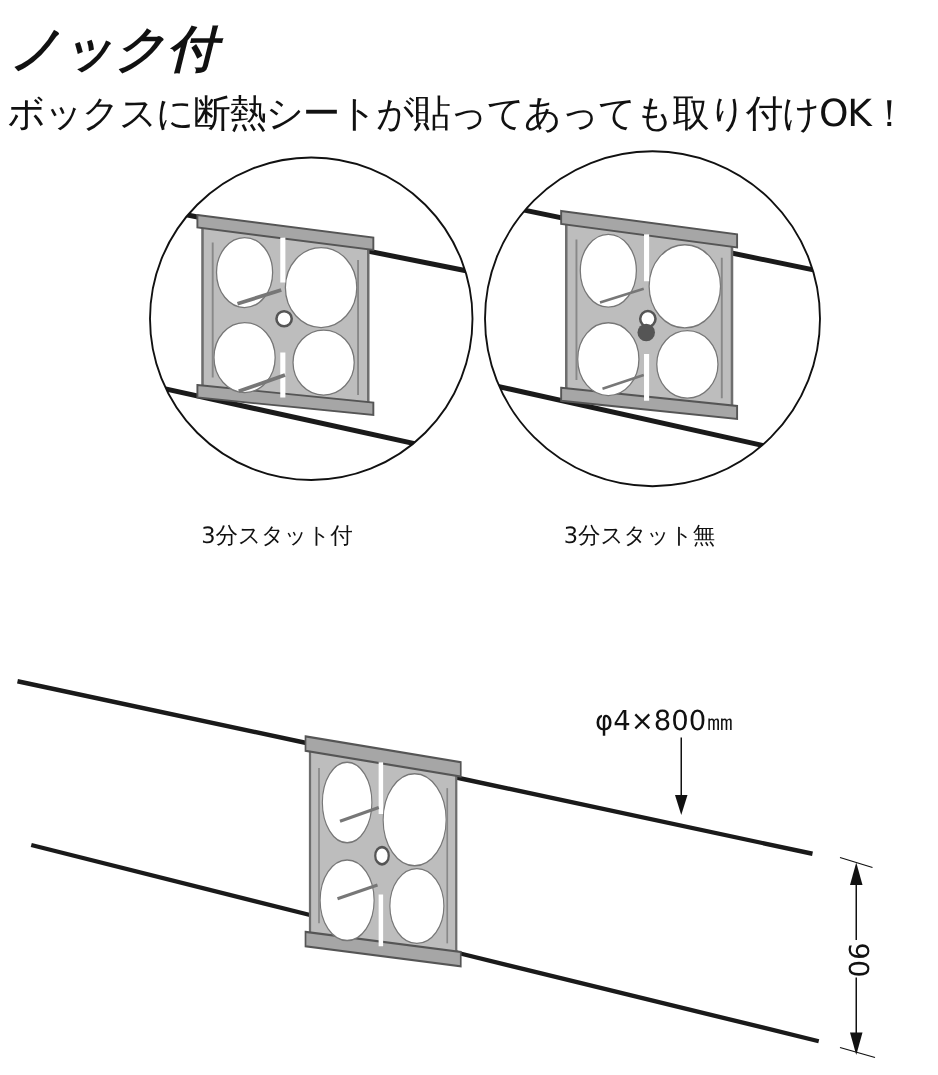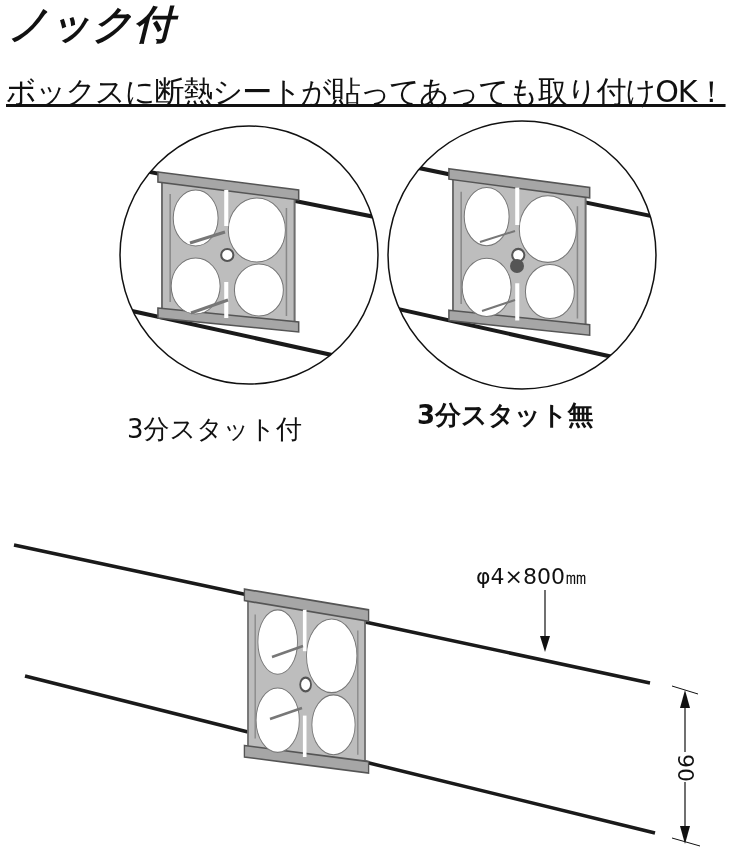--- a/index.html
+++ b/index.html
@@ -1,22 +1,22 @@
 <!DOCTYPE html>
 <html><head>
 <meta charset="utf-8">
 <style>
   html, body { margin: 0; padding: 0; background: #ffffff; }
   body { width: 750px; height: 860px; position: relative; overflow: hidden;
          font-family: "DejaVu Sans", "Liberation Sans", sans-serif; color: #111; }
-  .title { position: absolute; left: 8px; top: 0; font-size: 40px; font-weight: bold;
+  .title { position: absolute; left: 8px; top: 16px; font-size: 40px; font-weight: bold;
            letter-spacing: 1px; line-height: 48px; font-style: italic; }
   .subtitle { position: absolute; left: 6px; top: 72px; font-size: 30px; line-height: 40px;
-              letter-spacing: -1px; white-space: nowrap; text-decoration: underline; }
-  .caption { position: absolute; font-size: 26px; line-height: 32px; white-space: nowrap; }
+              letter-spacing: -1px; white-space: nowrap; }
+  .caption { position: absolute; font-size: 18px; line-height: 32px; white-space: nowrap; margin-left: 34px; }
   .dim-label { position: absolute; font-size: 22px; white-space: nowrap; }
   svg { position: absolute; left: 0; top: 0; }
 </style>
 </head>
 <body>
 
 <div class="title">ノック付</div>
 <div class="subtitle">ボックスに断熱シートが貼ってあっても取り付けOK！</div>
 
 <svg width="750" height="860" viewBox="0 0 750 860">
@@ -99,16 +99,16 @@
     <line x1="672" y1="686" x2="698" y2="694" stroke="#111" stroke-width="1"></line>
     <line x1="672" y1="838" x2="700" y2="846" stroke="#111" stroke-width="1"></line>
     <line x1="685" y1="705" x2="685" y2="752" stroke="#111" stroke-width="1.2"></line>
     <line x1="685" y1="782" x2="685" y2="832" stroke="#111" stroke-width="1.2"></line>
     <polygon points="680,708 690,708 685,690" fill="#111"></polygon>
     <polygon points="680,826 690,826 685,844" fill="#111"></polygon>
   </g>
 </svg>
 
 <div class="caption" style="left:127px; top:413px;">3分スタット付</div>
-<div class="caption" style="left:417px; top:399px;font-weight:bold;">3分スタット無</div>
+<div class="caption" style="left:417px; top:413px;">3分スタット無</div>
 
 <div class="dim-label" style="left:476px; top:562px;">φ4×800㎜</div>
 <div class="dim-label" style="left:672px; top:754px; transform: rotate(90deg); transform-origin: left top; left:698px;">90</div>
 
 </body></html>

